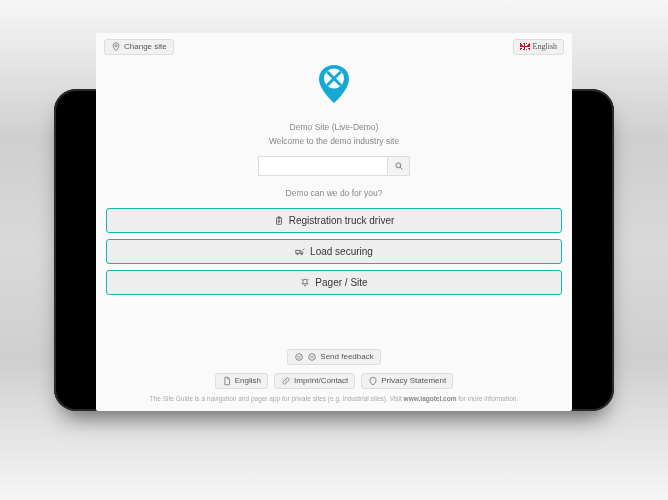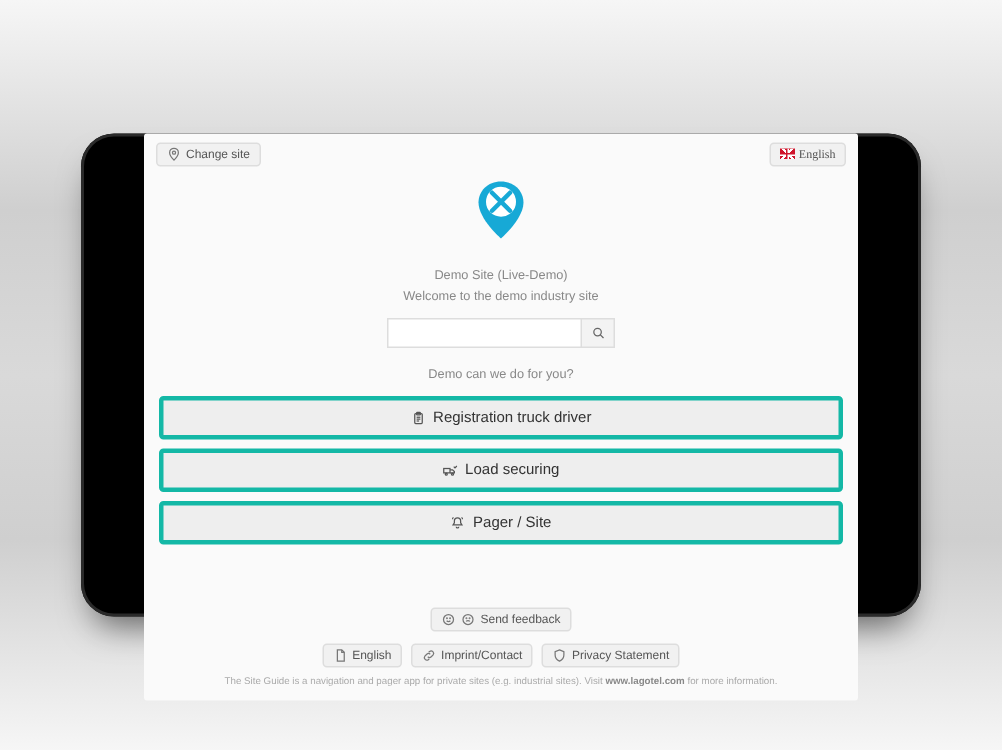--- a/index.html
+++ b/index.html
@@ -6,21 +6,21 @@
   html, body { width: 668px; height: 500px; overflow: hidden; }
   body {
     font-family: "Helvetica Neue", Arial, sans-serif;
     background: linear-gradient(180deg, #f6f6f6 0%, #cfcfcf 28%, #d9d9d9 50%, #cfcfcf 72%, #f6f6f6 100%);
     display: flex; align-items: center; justify-content: center;
   }
   .tablet {
     width: 560px; height: 322px;
     background: #000; border-radius: 22px;
     box-shadow: 0 14px 22px -8px rgba(0,0,0,0.55), inset 0 0 0 2px #2a2a2a;
-    display: flex; align-items: flex-start; justify-content: center;
+    display: flex; align-items: flex-end; justify-content: center;
     position: relative;
   }
   .screen {
     width: 476px; height: 378px;
     background: #fafafa;
     border-radius: 2px;
     position: relative;
     overflow: hidden;
     font-size: 9px;
     color: #333;
@@ -84,21 +84,21 @@
     border: 1px solid #ddd; border-left: none;
     background: #f3f3f3;
     display: flex; align-items: center; justify-content: center;
     cursor: pointer;
   }
   .help-text { color: #888; font-size: 8.5px; margin-top: 12px; }
 
   .actions { margin: 10px 10px 0; display: flex; flex-direction: column; gap: 6px; }
   .action-btn {
     background: #eee;
-    border: 3px solid #14b8a6;
+    border: 1px solid #14b8a6;
     border-radius: 3px;
     padding: 6px 0;
     font-size: 10px; color: #333;
     display: flex; align-items: center; justify-content: center; gap: 5px;
     cursor: pointer;
   }
 
   .footer { position: absolute; left: 0; right: 0; bottom: 8px; text-align: center; }
   .feedback-wrap { margin-bottom: 8px; }
   .links-row { display: flex; justify-content: center; gap: 6px; margin-bottom: 6px; }

